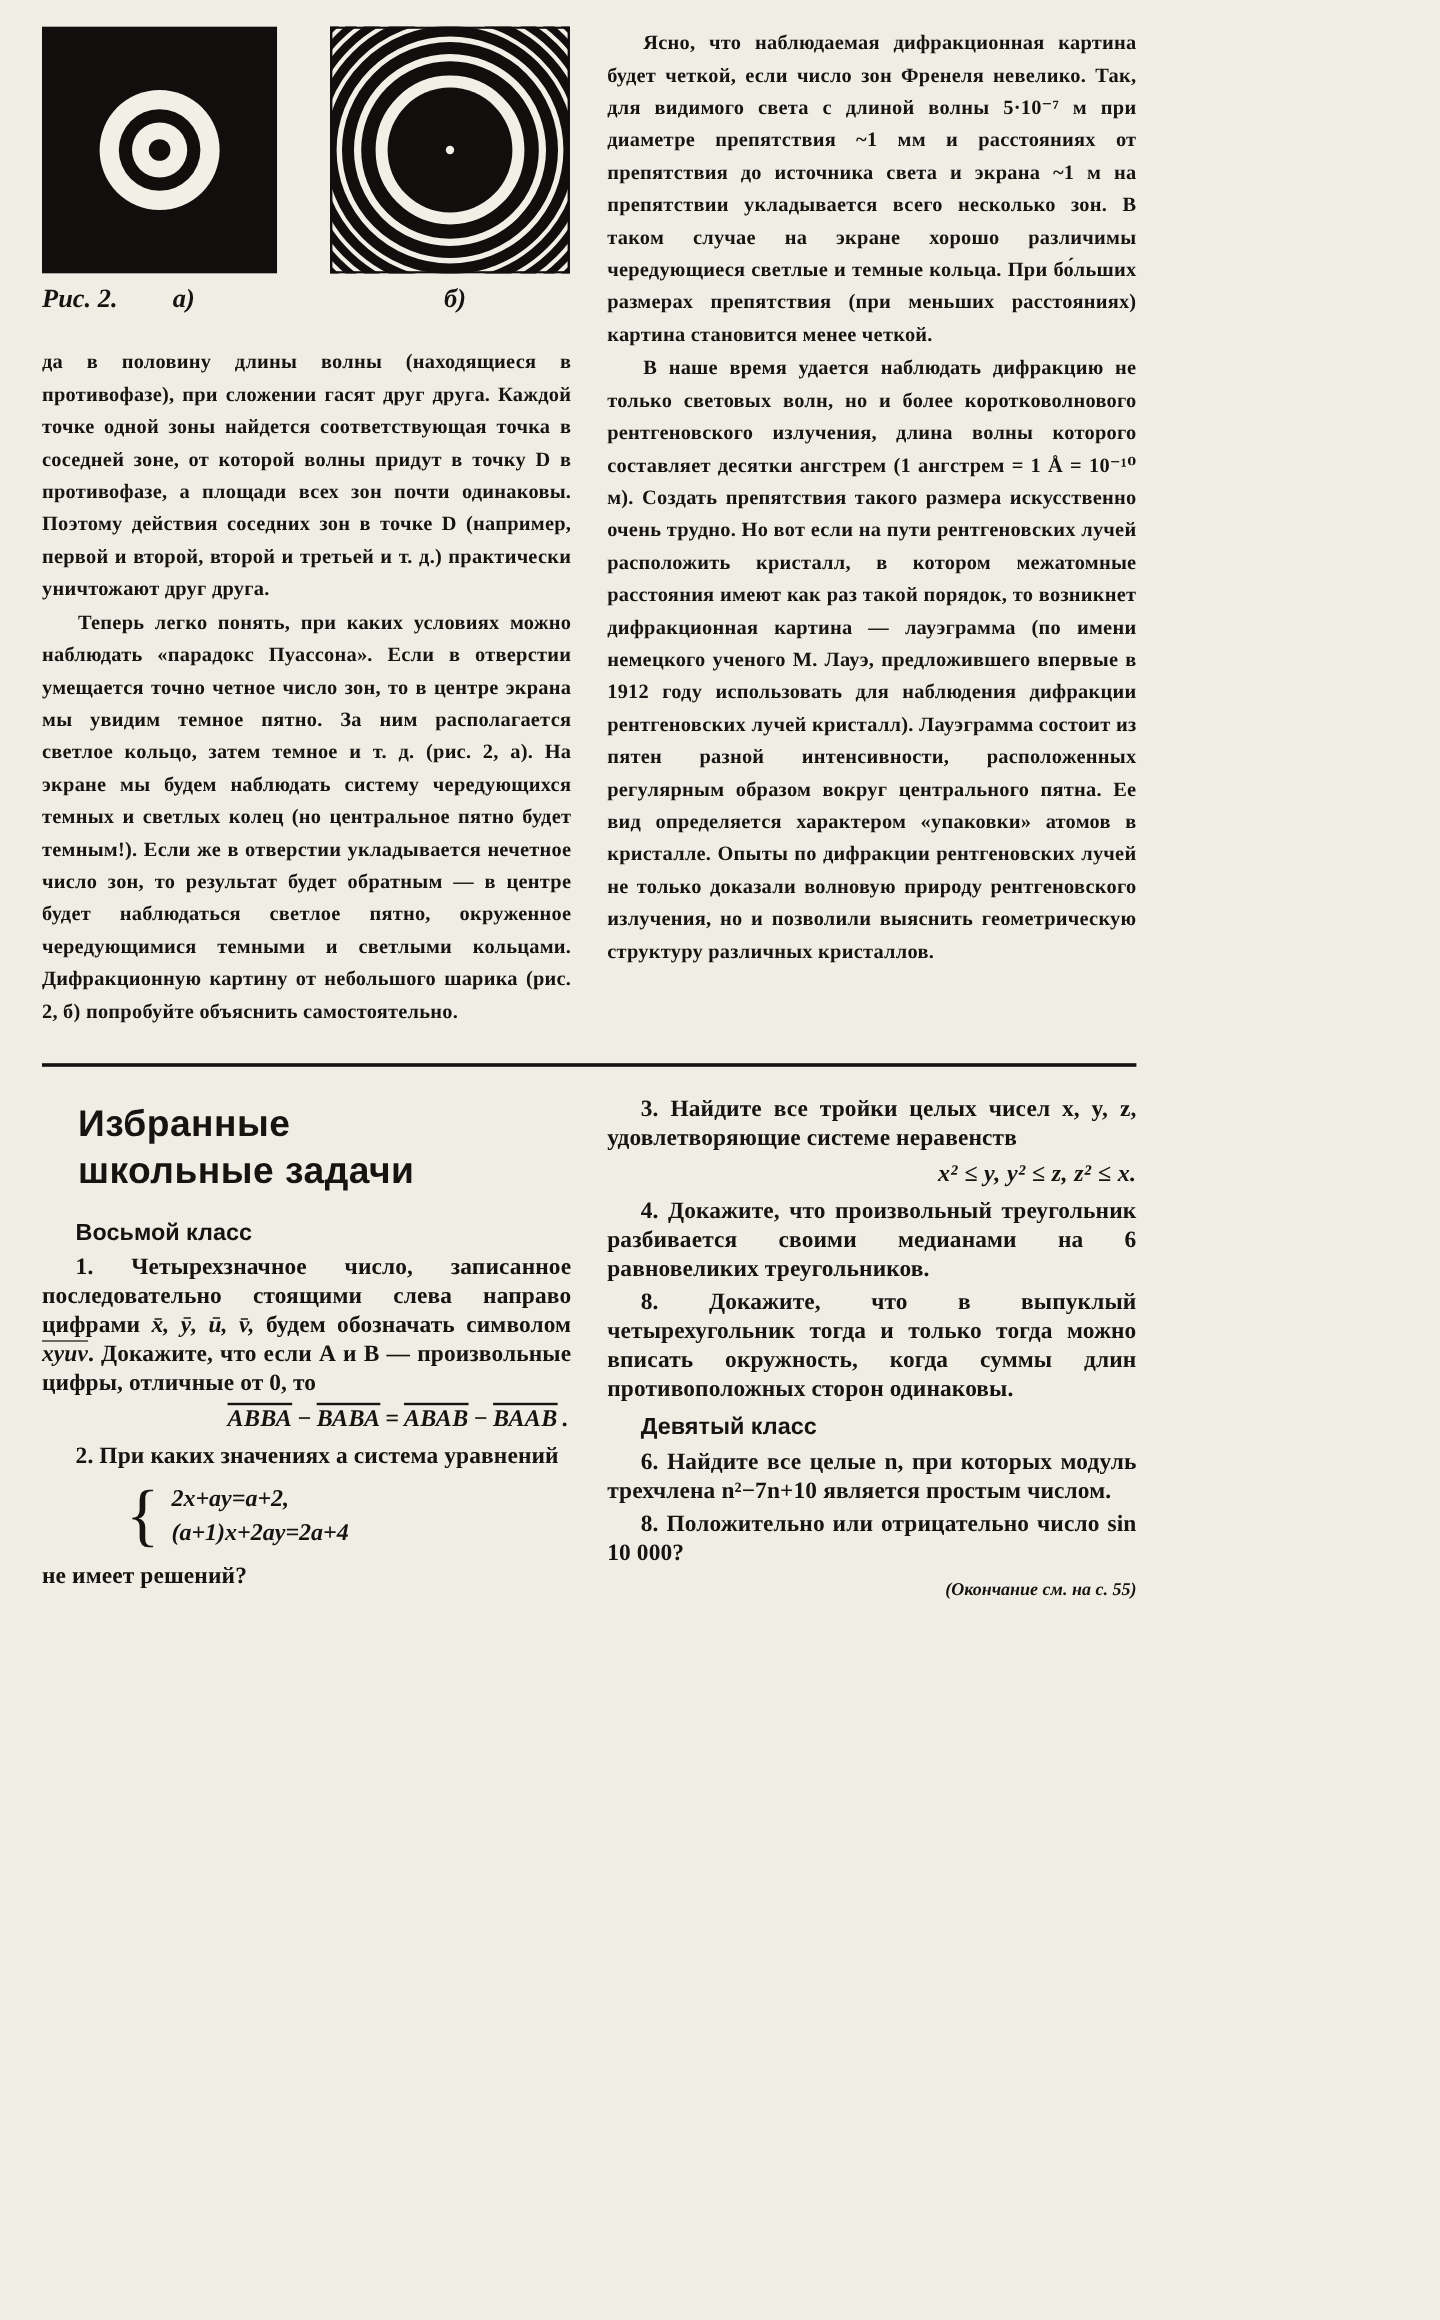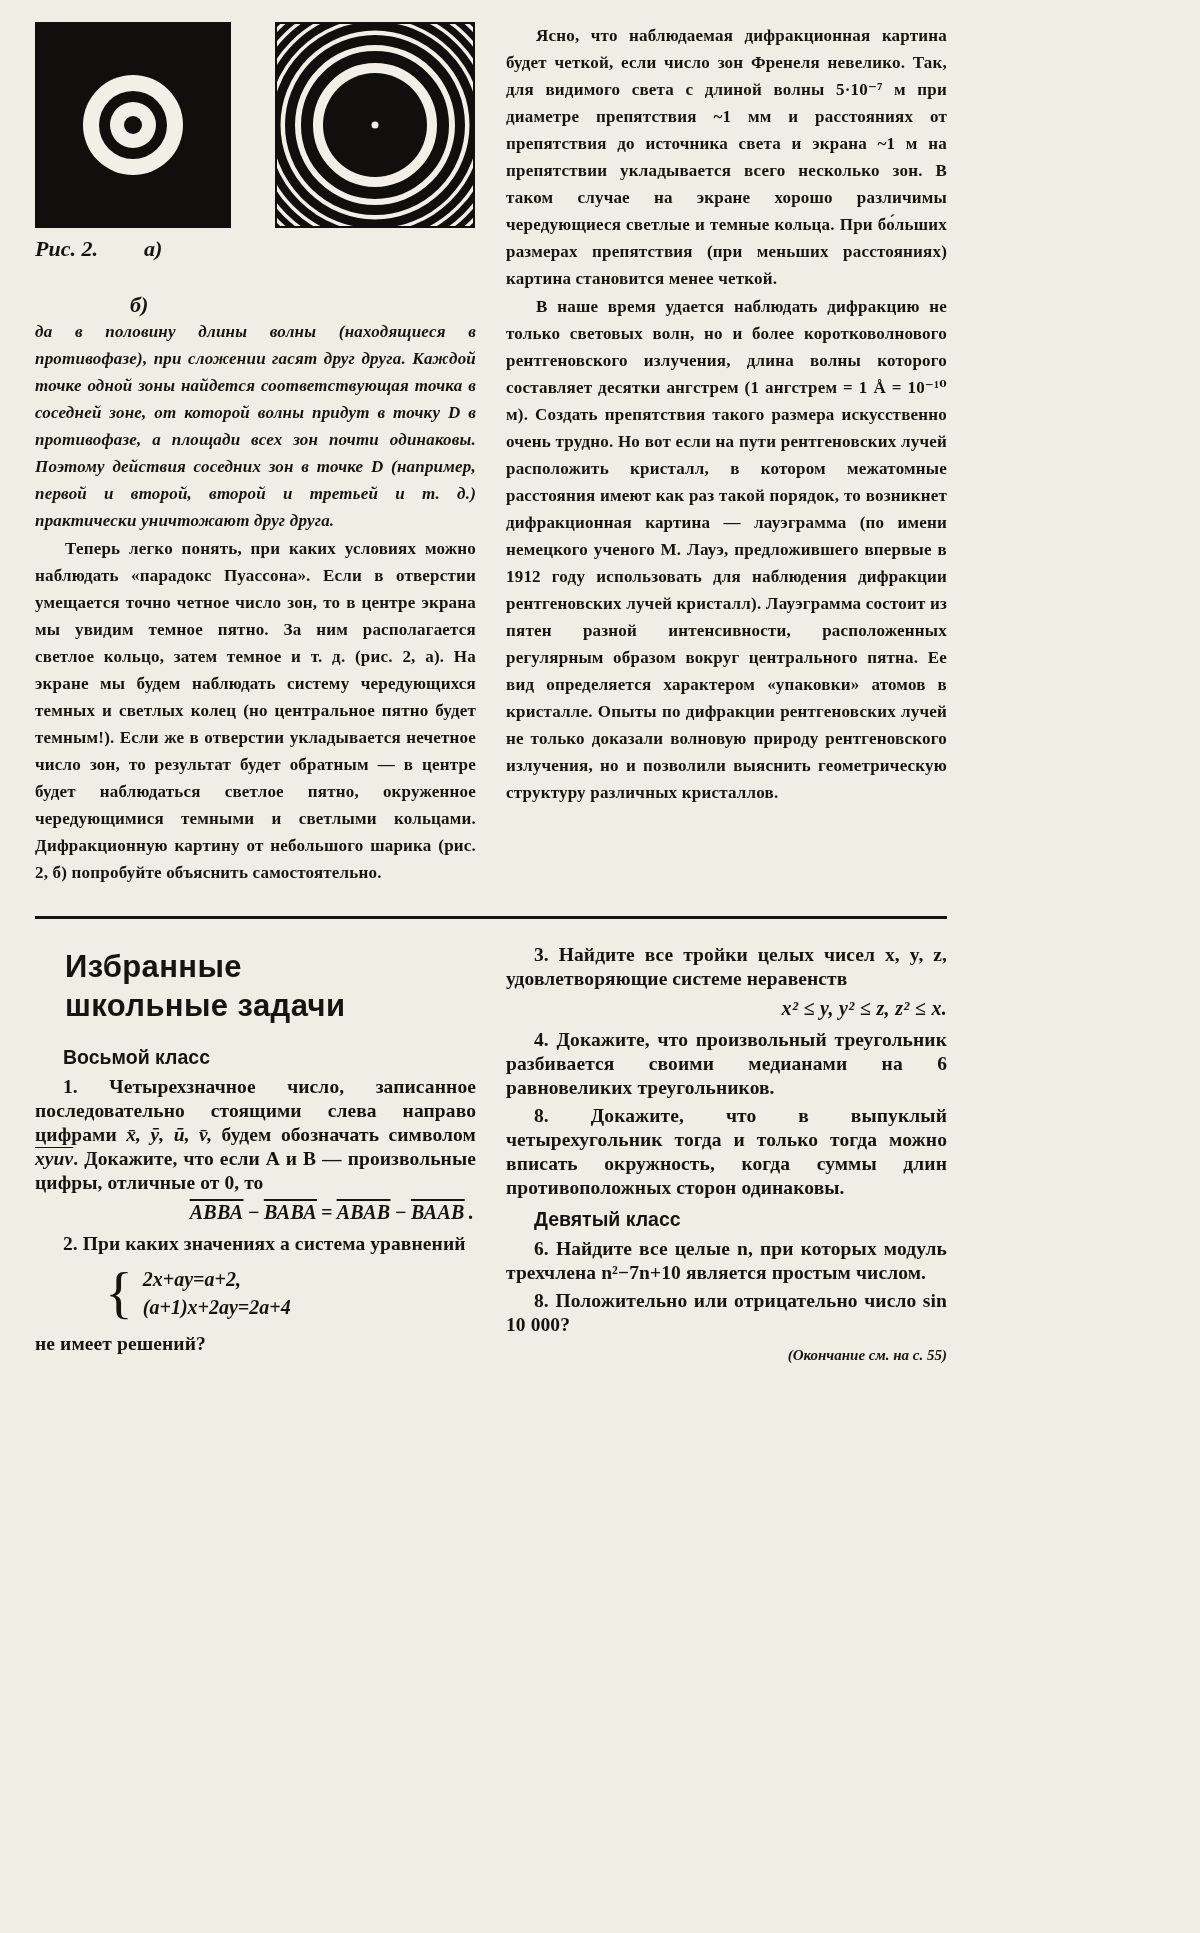--- a/index.html
+++ b/index.html
@@ -16,35 +16,35 @@
   .content{
     position:absolute;left:35px;top:22px;width:912px;
   }
   .article-columns,.problems-columns{
     display:flex;gap:30px;
   }
   .col{width:441px;}
   
   .figures-row{display:flex;gap:44px;}
   .fig-box{display:block;}
-  .caption-row{display:flex;gap:30px;margin-top:8px;flex-direction:column;}
+  .caption-row{display:flex;gap:44px;margin-top:8px;}
   .cap-a{width:196px;display:flex;align-items:baseline;}
   .cap-b{width:200px;}
   .cap-label{font-style:italic;font-size:22px;}
   .cap-letter{font-style:italic;font-size:22px;margin-left:46px;}
   .cap-b .cap-letter{margin-left:95px;}
   
   .body-par{
     margin:0;
     font-size:17px;line-height:27px;
     text-align:justify;
     text-indent:30px;
     letter-spacing:0.2px;
   }
-  .left-col .body-par:first-of-type{font-style:italic;}
+  .left-col .body-par:first-of-type{margin-top:26px;}
   .no-indent{text-indent:0;}
   .body-par + .body-par{margin-top:1px;}
   
   .divider{
     margin-top:30px;
     height:3px;background:#161310;width:100%;
   }
   
   .problems-columns{margin-top:24px;}
   .problems-title{

